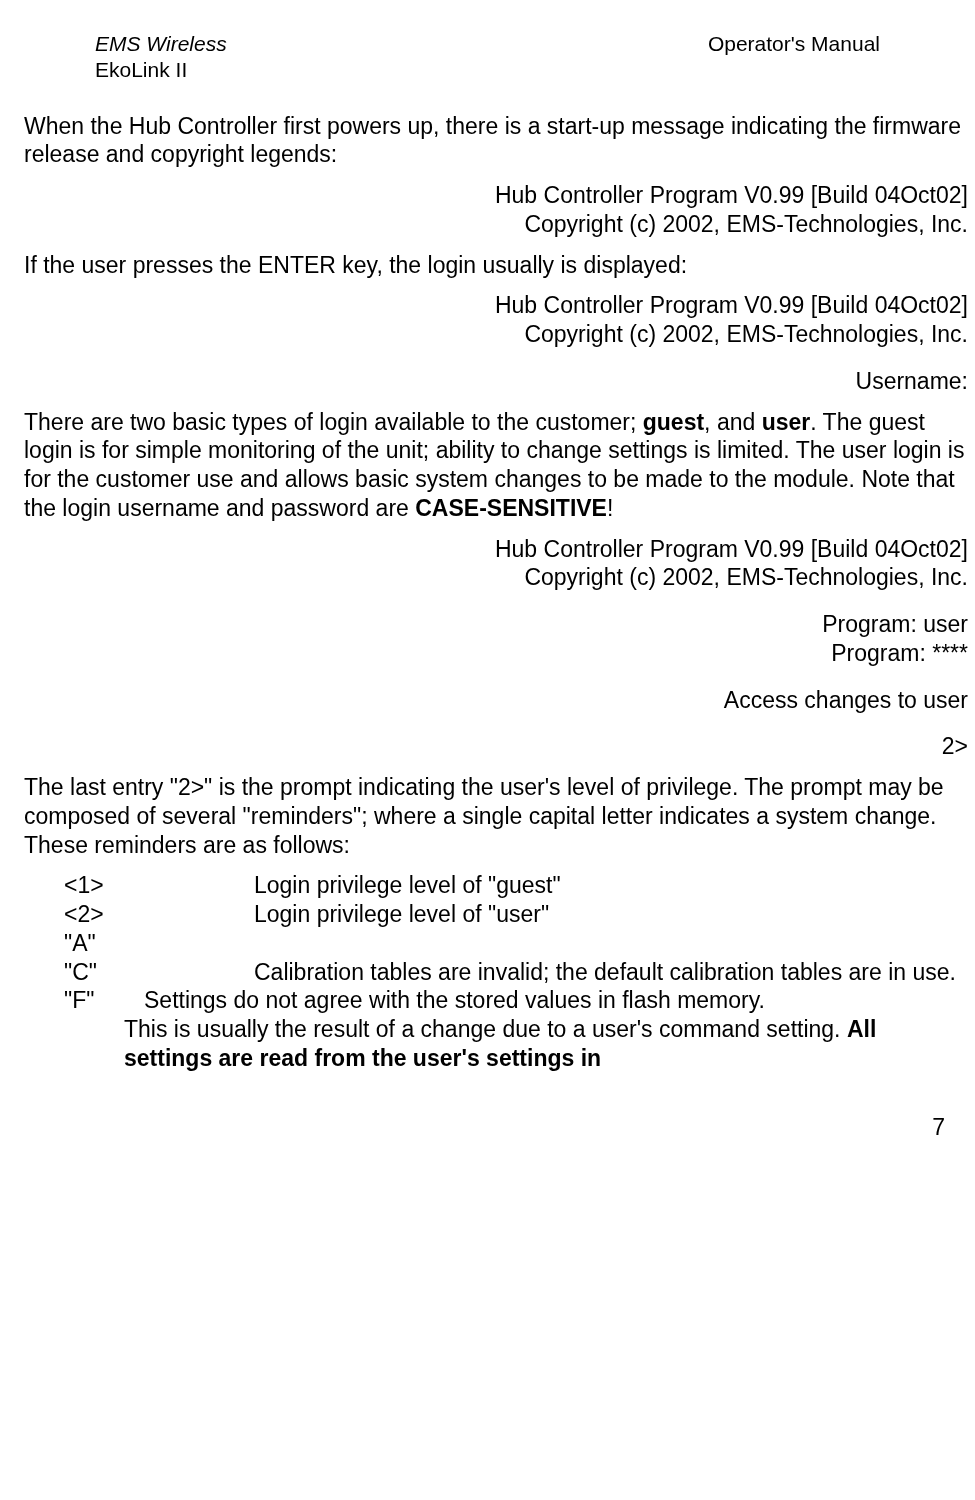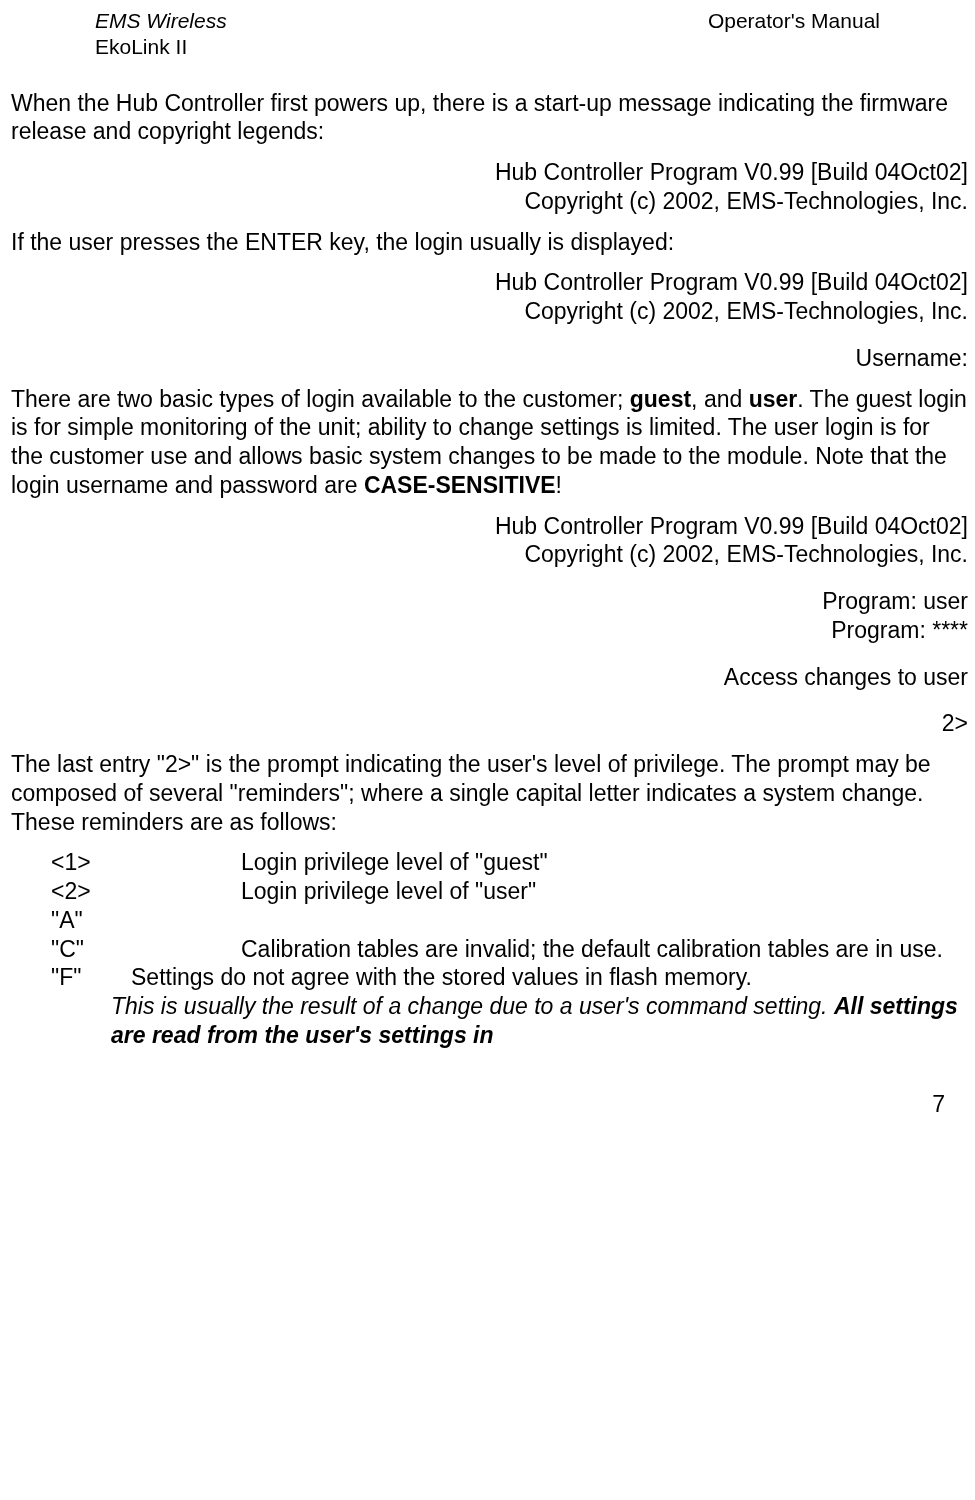--- a/index.html
+++ b/index.html
@@ -8,39 +8,40 @@
       line-height: 1.25;
       margin: 0;
       padding: 0;
       width: 975px;
       background: #fff;
       color: #000;
     }
     .page {
       padding: 8px 0 0 0;
       box-sizing: border-box;
+      margin-top: 23px;
     }
     .header {
       display: flex;
       justify-content: space-between;
       padding: 0 95px 0 95px;
       font-size: 21px;
       margin-bottom: 28px;
     }
     .header-left {
       font-style: italic;
     }
     .header-left .line2 {
       font-style: normal;
     }
     .header-right {
       text-align: right;
     }
     .body-text {
-      padding: 0 7px 0 11px;
+      padding: 0 7px 0 24px;
     }
     .para {
       margin-bottom: 12px;
     }
     .indent1 {
       padding-left: 40px;
       text-align: right;
     }
     .indent2 {
       padding-left: 48px;
@@ -63,21 +64,20 @@
     }
     .rem-gap {
       width: 130px;
       flex-shrink: 0;
     }
     .rem-desc {
       flex: 1;
     }
     .rem-f-desc {
       padding-left: 60px;
-      font-style: italic;
     }
     .page-num {
       text-align: right;
       padding-right: 30px;
       font-size: 23px;
       margin-top: 40px;
     }
   </style>
 </head>
 <body>

